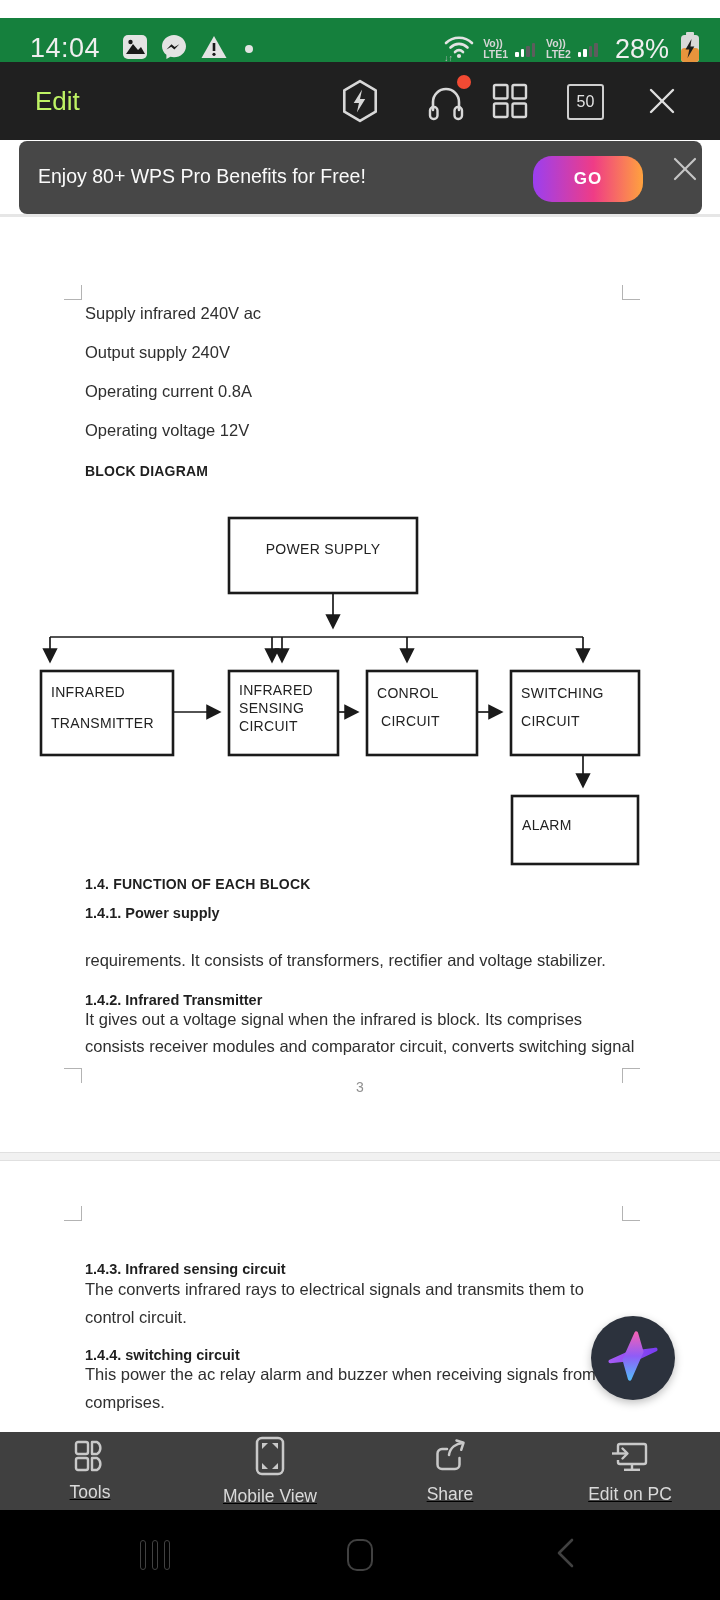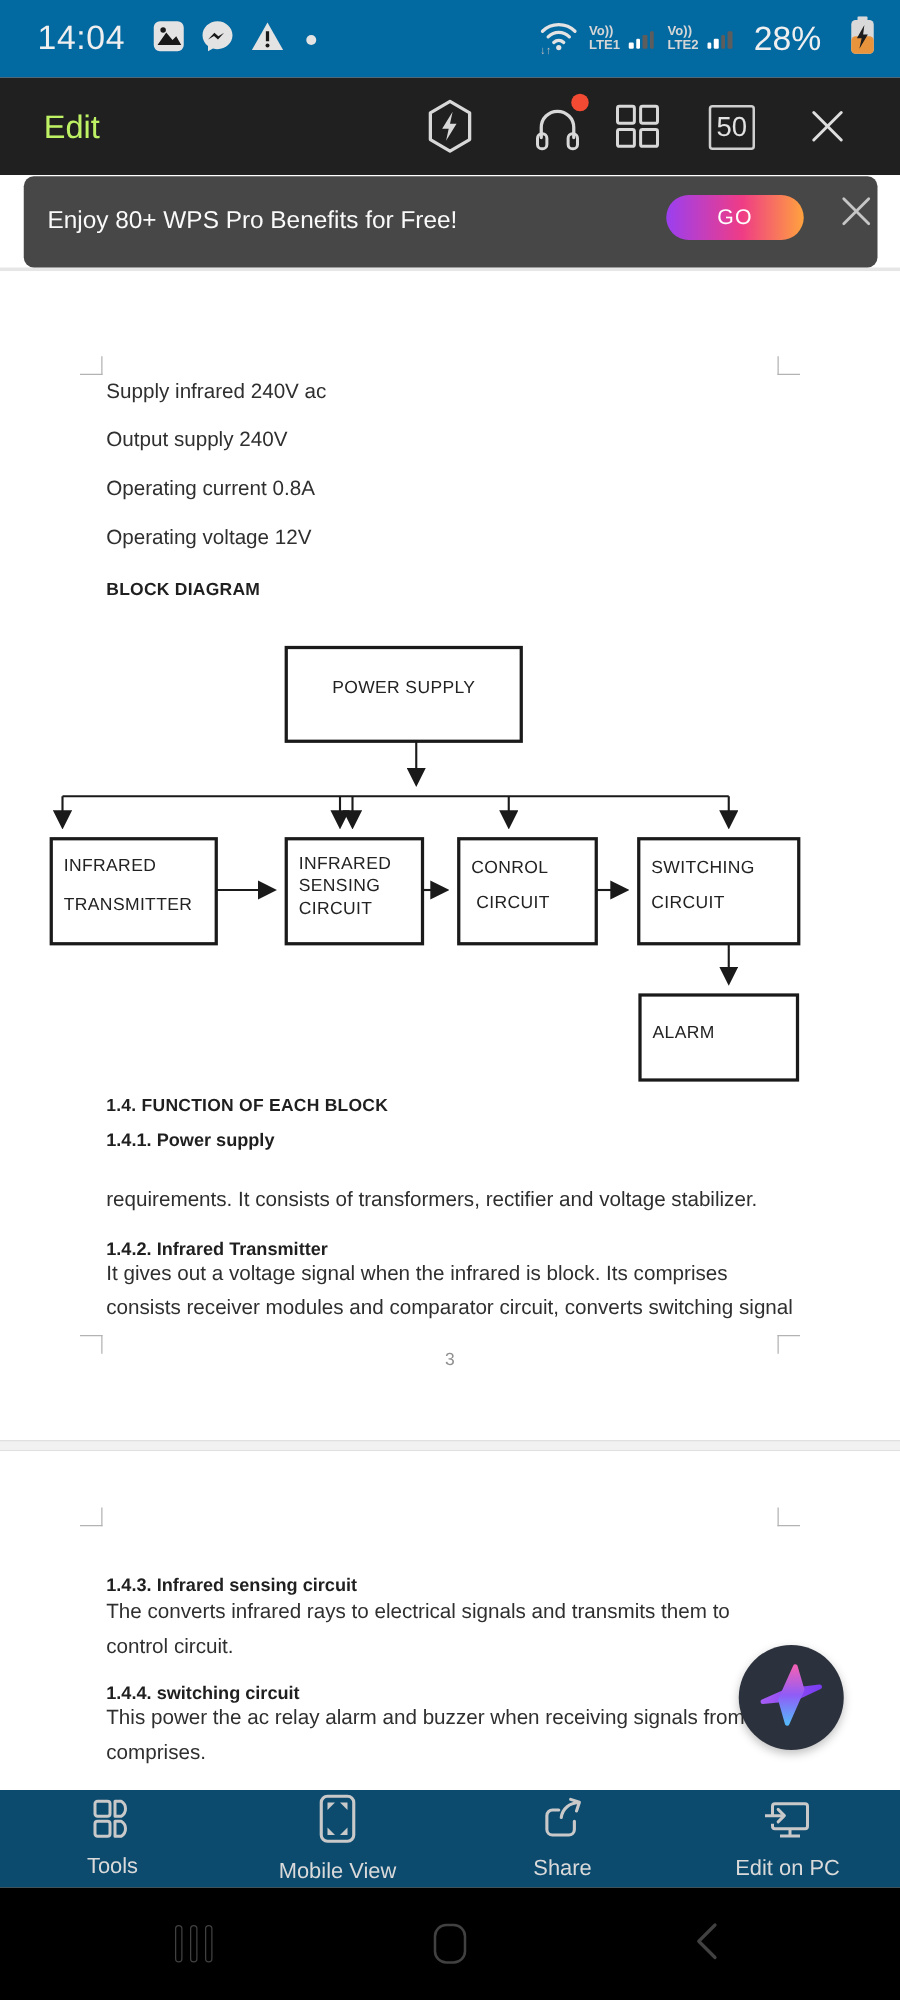--- a/index.html
+++ b/index.html
@@ -2,44 +2,44 @@
 <html><head>
 <meta charset="utf-8">
 <style>
   * { margin:0; padding:0; box-sizing:border-box; }
   html,body { background:#000; }
   #screen {
     position:relative; width:720px; height:1600px; overflow:hidden;
     font-family:"Liberation Sans", sans-serif; background:#fff;
   }
   
-  .status-bar { position:absolute; left:0; top:0; width:720px; height:62px; background:#0369a1; }
+  .status-bar { position:absolute; left:0; top:18px; width:720px; height:62px; background:#15803d; }
   .sb-time { position:absolute; left:30px; top:15px; font-size:27px; color:#efefef; letter-spacing:.5px; }
   .sb-left-icons { position:absolute; left:122px; top:16px; display:flex; align-items:center; gap:13px; }
   .sb-dot { width:8px; height:8px; border-radius:50%; background:#e3e3e3; margin-left:4px; }
   .sb-right { position:absolute; right:20px; top:0; height:62px; display:flex; align-items:center; gap:7px; }
   .sim-stack { display:flex; flex-direction:column; align-items:flex-start; line-height:11px; }
   .sim-stack span { font-size:10.5px; font-weight:bold; color:#d6d6d6; }
   .sig-bars { display:flex; align-items:flex-end; gap:2px; height:16px; margin-right:4px; }
   .sig-bars i { display:block; width:3.5px; border-radius:1px; }
-  .sb-batt-pct { font-size:27px; color:#efefef; margin:0 16px 0 6px; }
+  .sb-batt-pct { font-size:27px; color:#efefef; margin:0 4px 0 6px; }
   
   .edit-bar { position:absolute; left:0; top:62px; width:720px; height:78px; background:#202020; }
   .eb-title { position:absolute; left:35px; top:24px; font-size:26px; color:#bef264; }
   .eb-icon { position:absolute; top:19px; width:44px; height:44px; display:flex; align-items:center; justify-content:center; }
   .eb-badge { position:absolute; top:22px; width:37px; height:36px; border:2px solid #cfcfcf; border-radius:3px;
-              color:#e2e2e2; font-size:22px; display:flex; align-items:center; justify-content:center; }
+              color:#e2e2e2; font-size:16px; display:flex; align-items:center; justify-content:center; }
   .red-dot { position:absolute; width:14px; height:14px; border-radius:50%; background:#f24a33; }
   
   .banner-row { position:absolute; left:0; top:140px; width:720px; height:77px; background:#fff; border-bottom:3px solid #e6e6e6; }
   .banner { position:absolute; left:19px; top:1px; width:683px; height:73px; background:#474747; border-radius:8px; }
   .banner-text { position:absolute; left:19px; top:24px; font-size:19.5px; color:#fafafa; white-space:nowrap; }
-  .go-btn { position:absolute; left:514px; top:15px; width:110px; height:36px; border-radius:19px;
+  .go-btn { position:absolute; left:514px; top:15px; width:110px; height:46px; border-radius:19px;
             background:linear-gradient(90deg,#9b3ff0 0%,#ef3c86 55%,#ffa23e 100%);
-            color:#fff; font-size:17px; font-weight:normal; display:flex; align-items:center; justify-content:center; letter-spacing:1px; }
+            color:#fff; font-size:17px; font-weight:bold; display:flex; align-items:center; justify-content:center; letter-spacing:1px; }
   .banner-close { position:absolute; left:644px; top:8px; width:44px; height:44px; display:flex; align-items:center; justify-content:center; }
   
   .page { position:absolute; left:0; width:720px; background:#fff; overflow:hidden; }
   .page-a { top:217px; height:935px; }
   .page-gap { position:absolute; left:0; top:1152px; width:720px; height:9px; background:#f1f1f1;
               border-top:1px solid #e0e0e0; border-bottom:1px solid #e0e0e0; }
   .page-b { top:1161px; height:271px; }
   .doc-line { position:absolute; left:85px; white-space:nowrap; font-size:16.5px; color:#2f2f2f; line-height:22px; }
   .doc-bold { font-weight:bold; font-size:14.5px; color:#1f1f1f; }
   .doc-head { font-weight:bold; font-size:14px; color:#1f1f1f; letter-spacing:.2px; }
@@ -50,22 +50,22 @@
   .mark.bl { border-right:1.5px solid #b3b3b3; border-top:1.5px solid #b3b3b3; }
   .mark.br { border-left:1.5px solid #b3b3b3; border-top:1.5px solid #b3b3b3; }
   .diagram-svg { position:absolute; left:0; top:278px; }
   .diagram-svg text { font-family:"Liberation Sans",sans-serif; font-size:14px; fill:#222; letter-spacing:.3px; }
   .diagram-svg rect { fill:none; stroke:#1a1a1a; stroke-width:2.6; }
   .diagram-svg line { stroke:#1a1a1a; stroke-width:1.7; }
   
   .fab { position:absolute; left:591px; top:1316px; width:84px; height:84px; border-radius:50%;
          background:#2c323d; display:flex; align-items:center; justify-content:center; box-shadow:0 3px 8px rgba(0,0,0,.25); z-index:5; }
   
-  .toolbar { position:absolute; left:0; top:1432px; width:720px; height:78px; background:#0c4a6e;
-             display:flex; z-index:6; }
+  .toolbar { position:absolute; left:0; top:1432px; width:720px; height:78px; background:#404040;
+             display:flex; z-index:6;text-decoration:underline; }
   .tb-item { flex:1; display:flex; flex-direction:column; align-items:center; justify-content:center; gap:6px; }
   .tb-label { font-size:17.5px; color:#dadada; white-space:nowrap; }
   
   .navbar { position:absolute; left:0; top:1510px; width:720px; height:90px; background:#000;
             display:flex; align-items:center; justify-content:space-between; padding:0 125px; z-index:6; }
   .nav-btn { width:60px; height:44px; display:flex; align-items:center; justify-content:center; }
   .recents-bars { display:flex; gap:6px; }
   .recents-bars i { display:block; width:6px; height:30px; border:1.5px solid #414141; border-radius:3px; }
   .home-sq { width:26px; height:32px; border:2px solid #414141; border-radius:10px; }
 </style>

